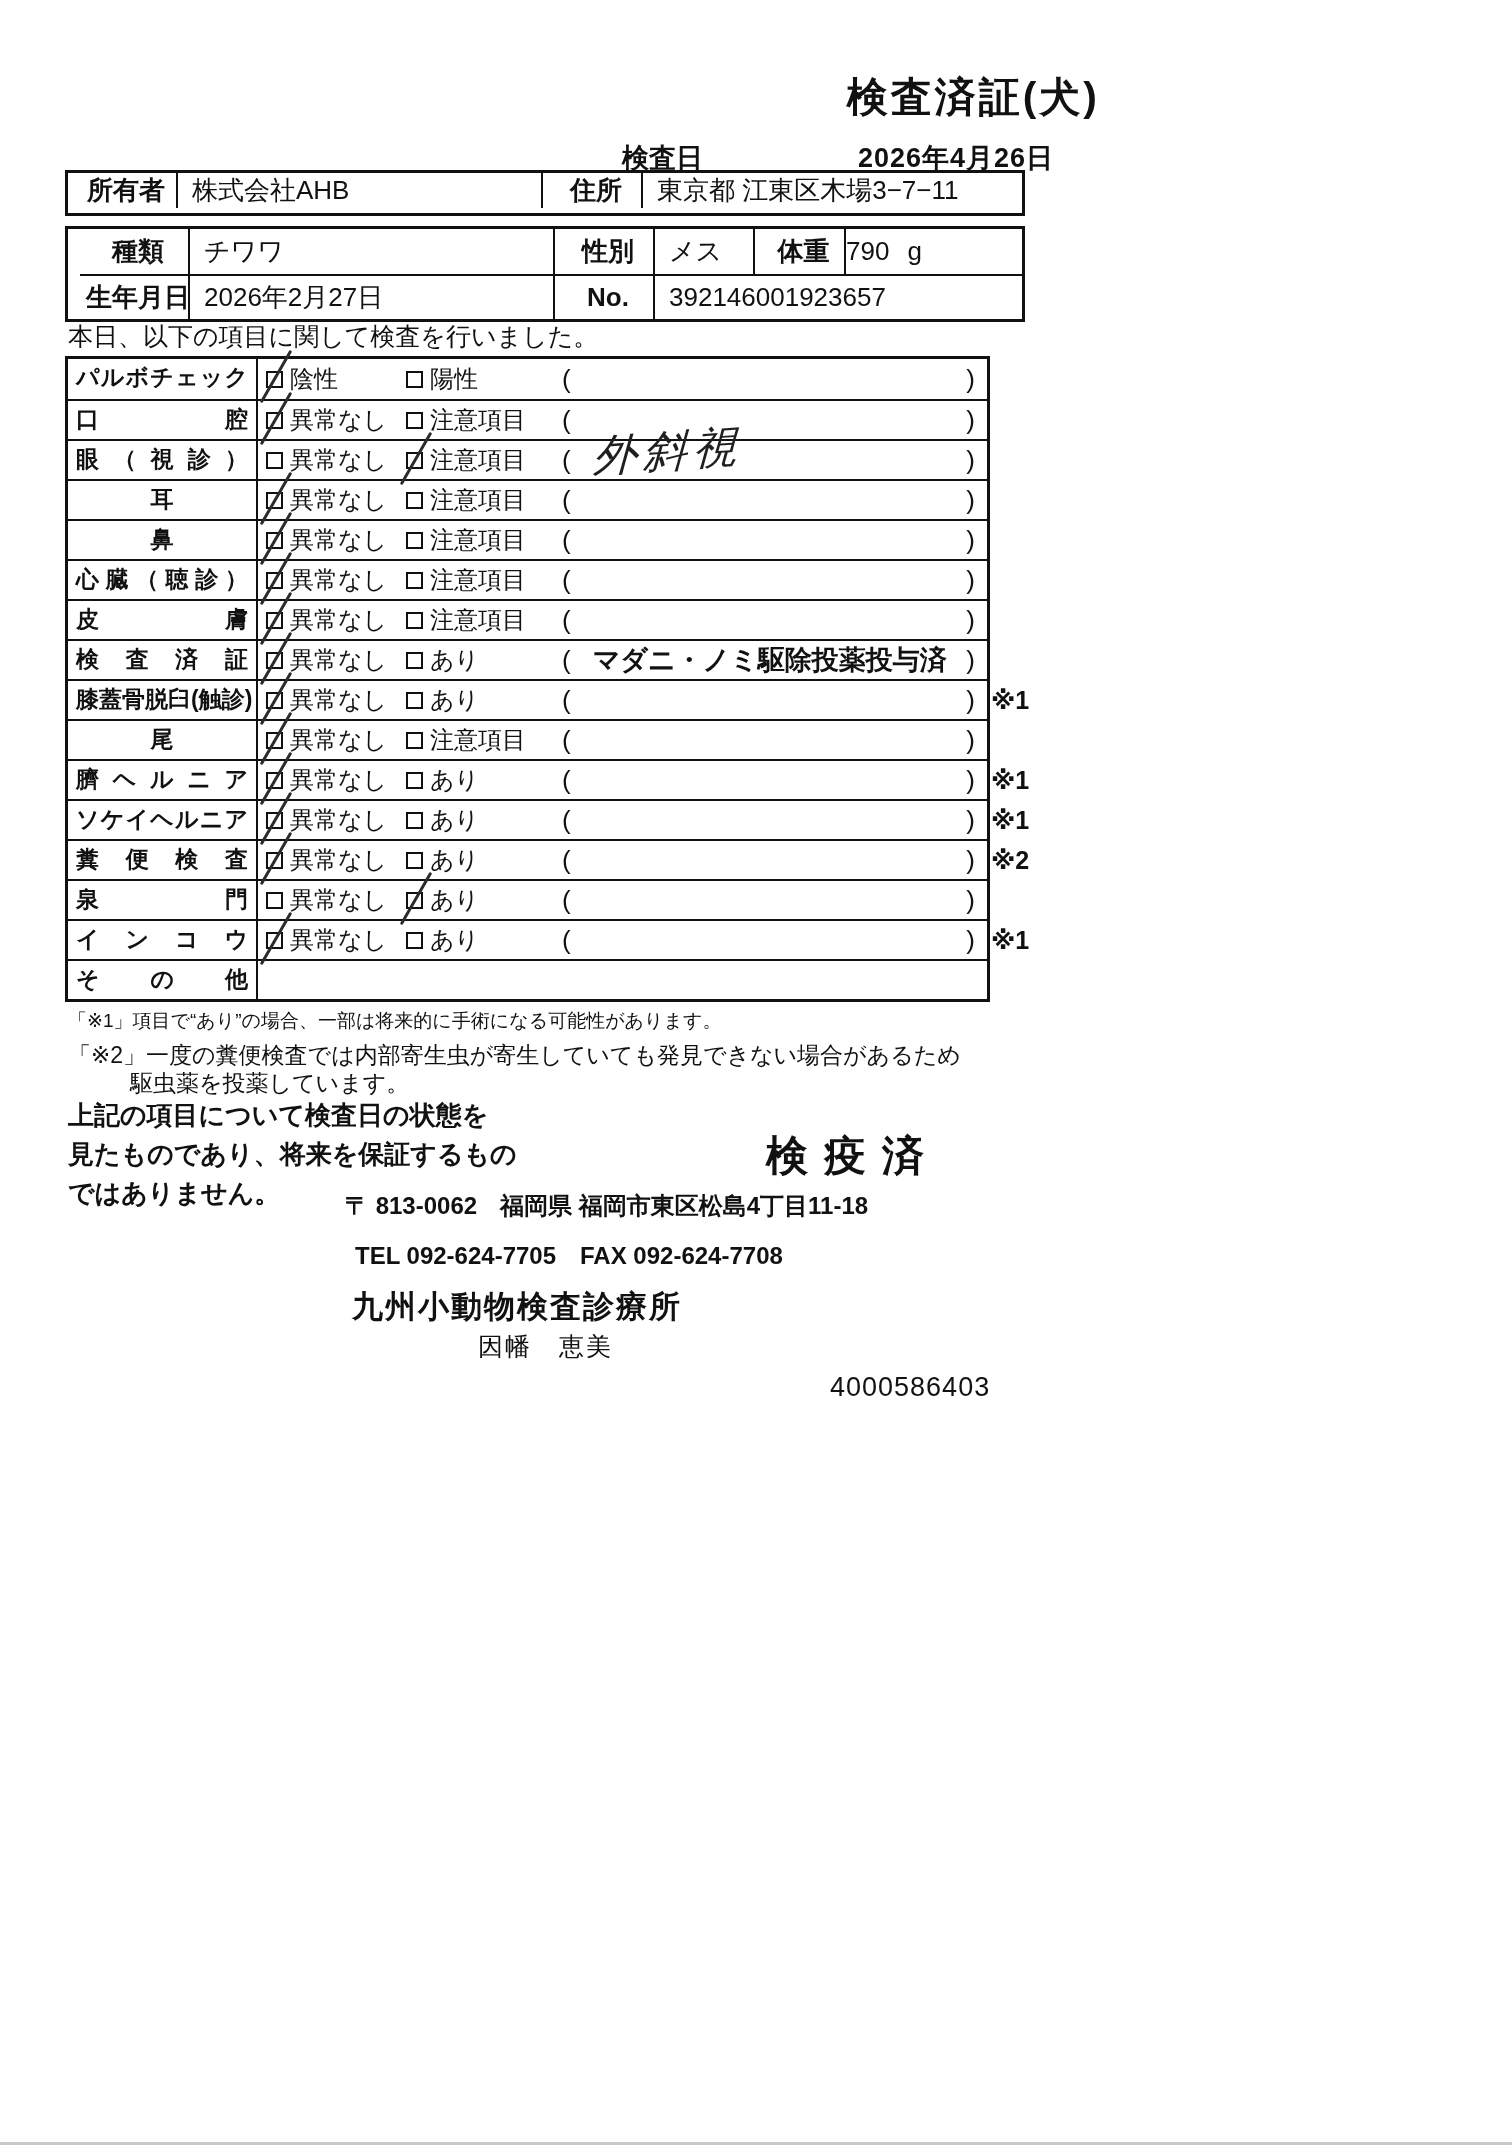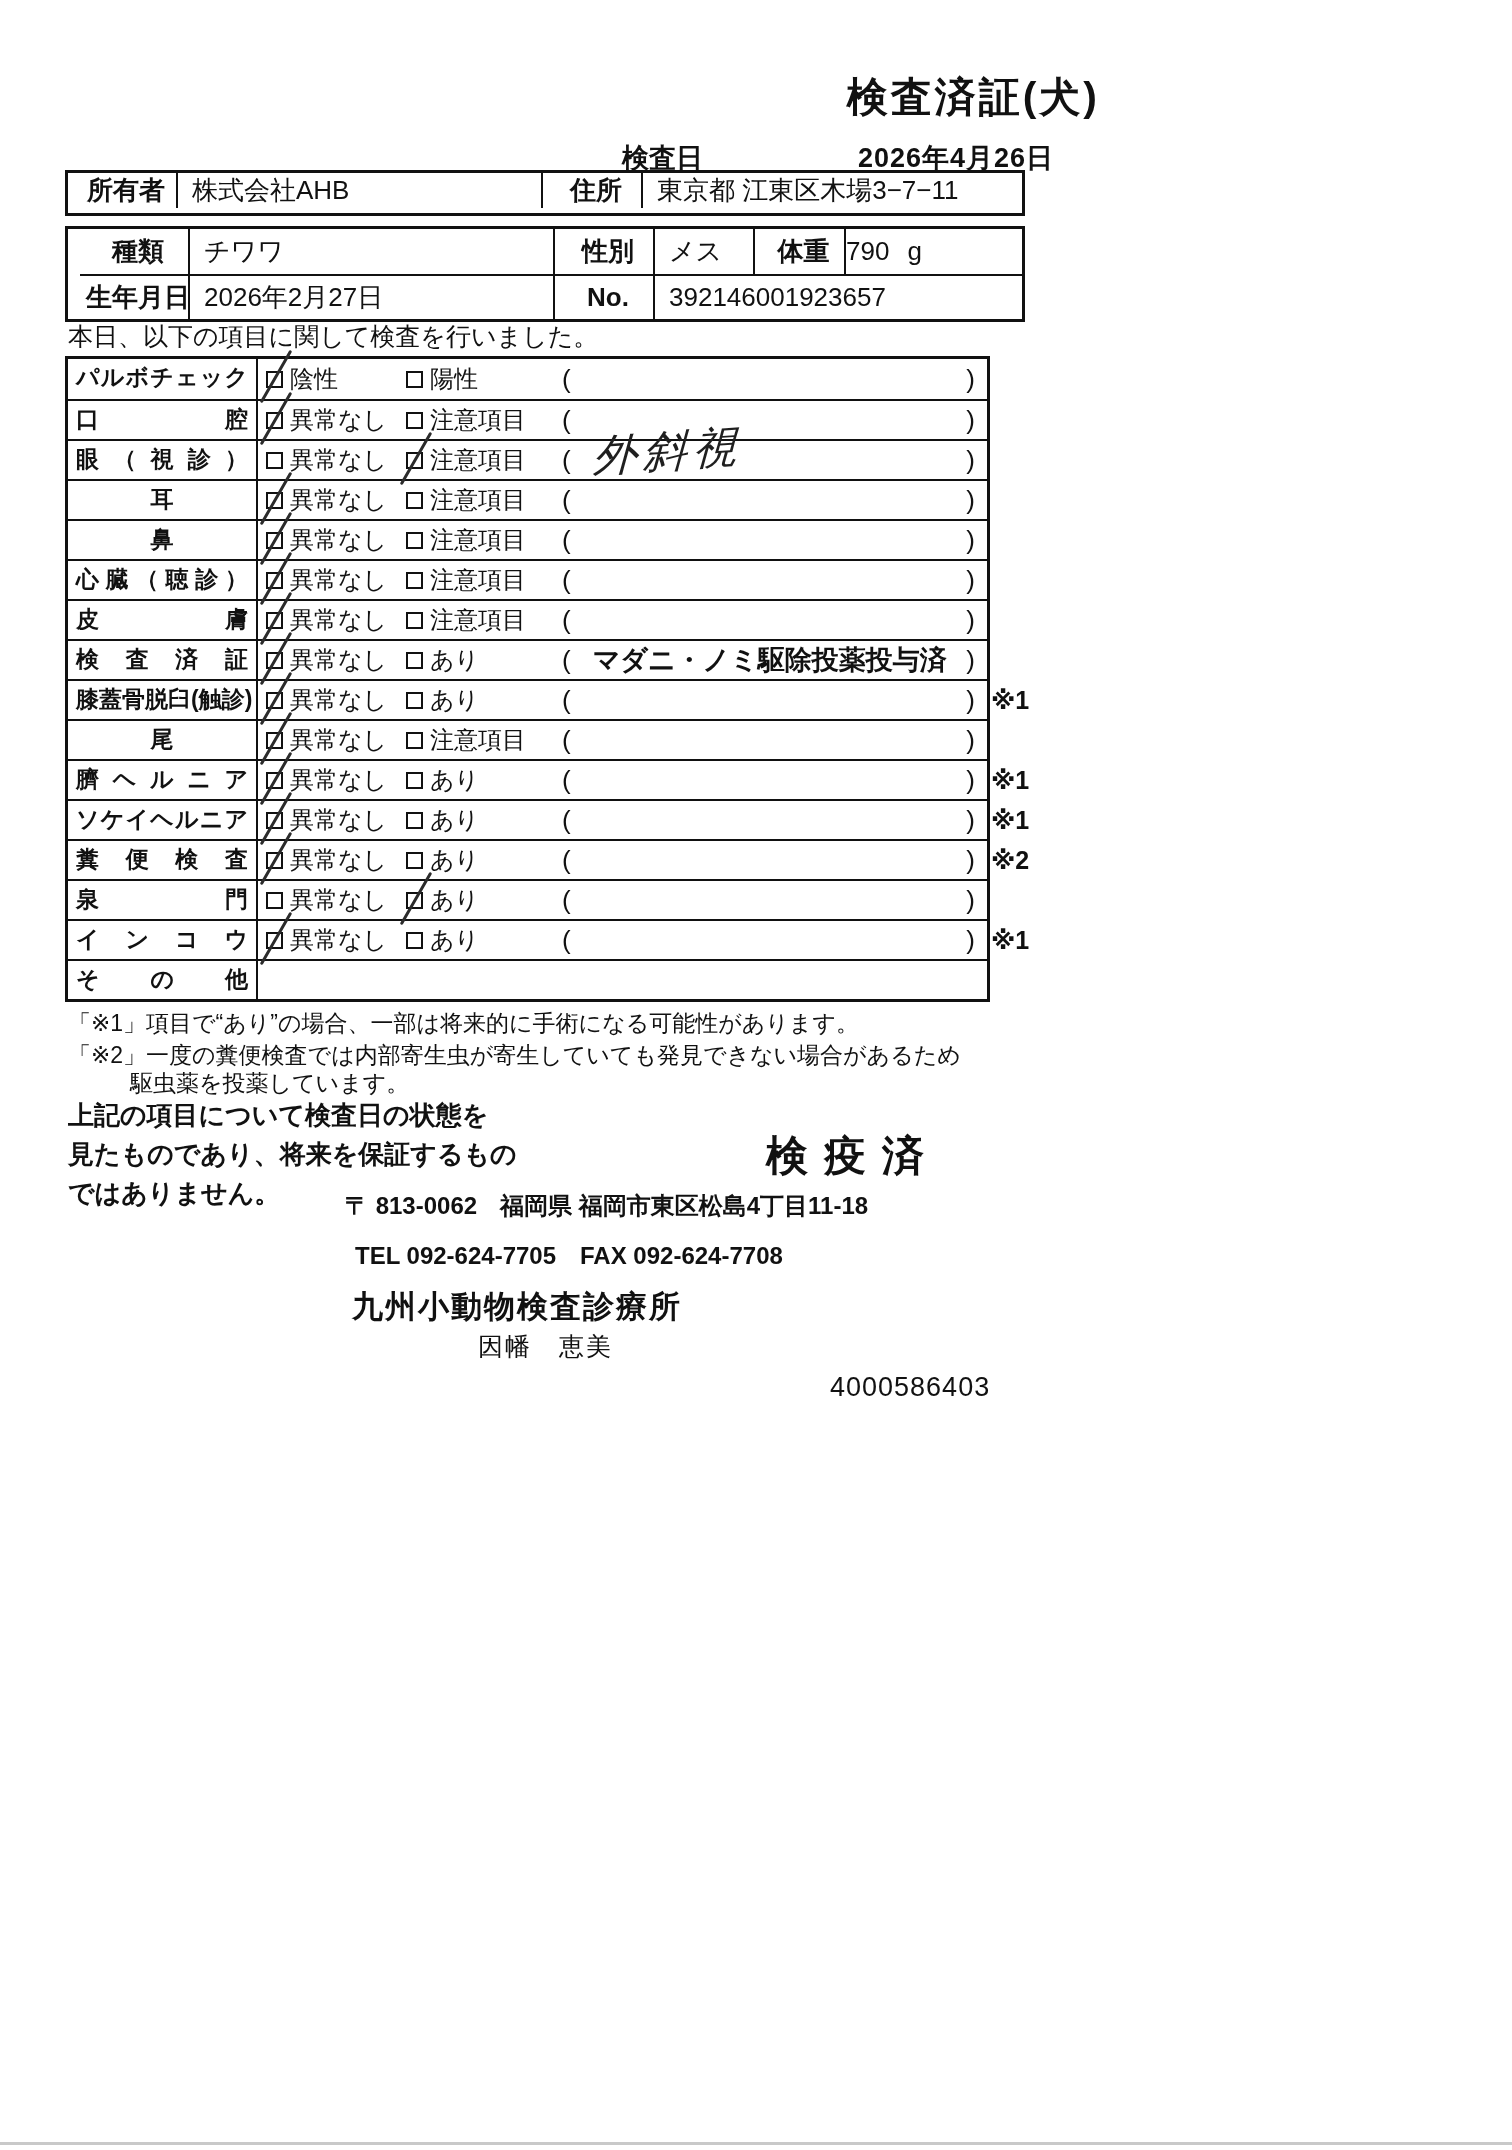--- a/index.html
+++ b/index.html
@@ -113,21 +113,21 @@
     position:relative; top:-2px;
     z-index:2;
   }
   .mark {
     position:absolute; right:-50px; top:5px;
     font-size:25px; font-weight:600; width:46px;
   }
   .rest { flex:1; }
 
   
-  .note1  { top:1008px; left:68px;  font-size:23px; font-weight:500; }
+  .note1  { top:1008px; left:68px;  font-size:19px; font-weight:500; }
   .note2a { top:1040px; left:68px;  font-size:23px; font-weight:500; }
   .note2b { top:1068px; left:130px; font-size:23px; font-weight:500; }
 
   .disclaimer { top:1096px; left:68px; font-size:26px; font-weight:700; line-height:39px; }
 
   .stamp {
     top:1128px; left:766px;
     font-size:42px; font-weight:600; letter-spacing:16px;
   }
 

